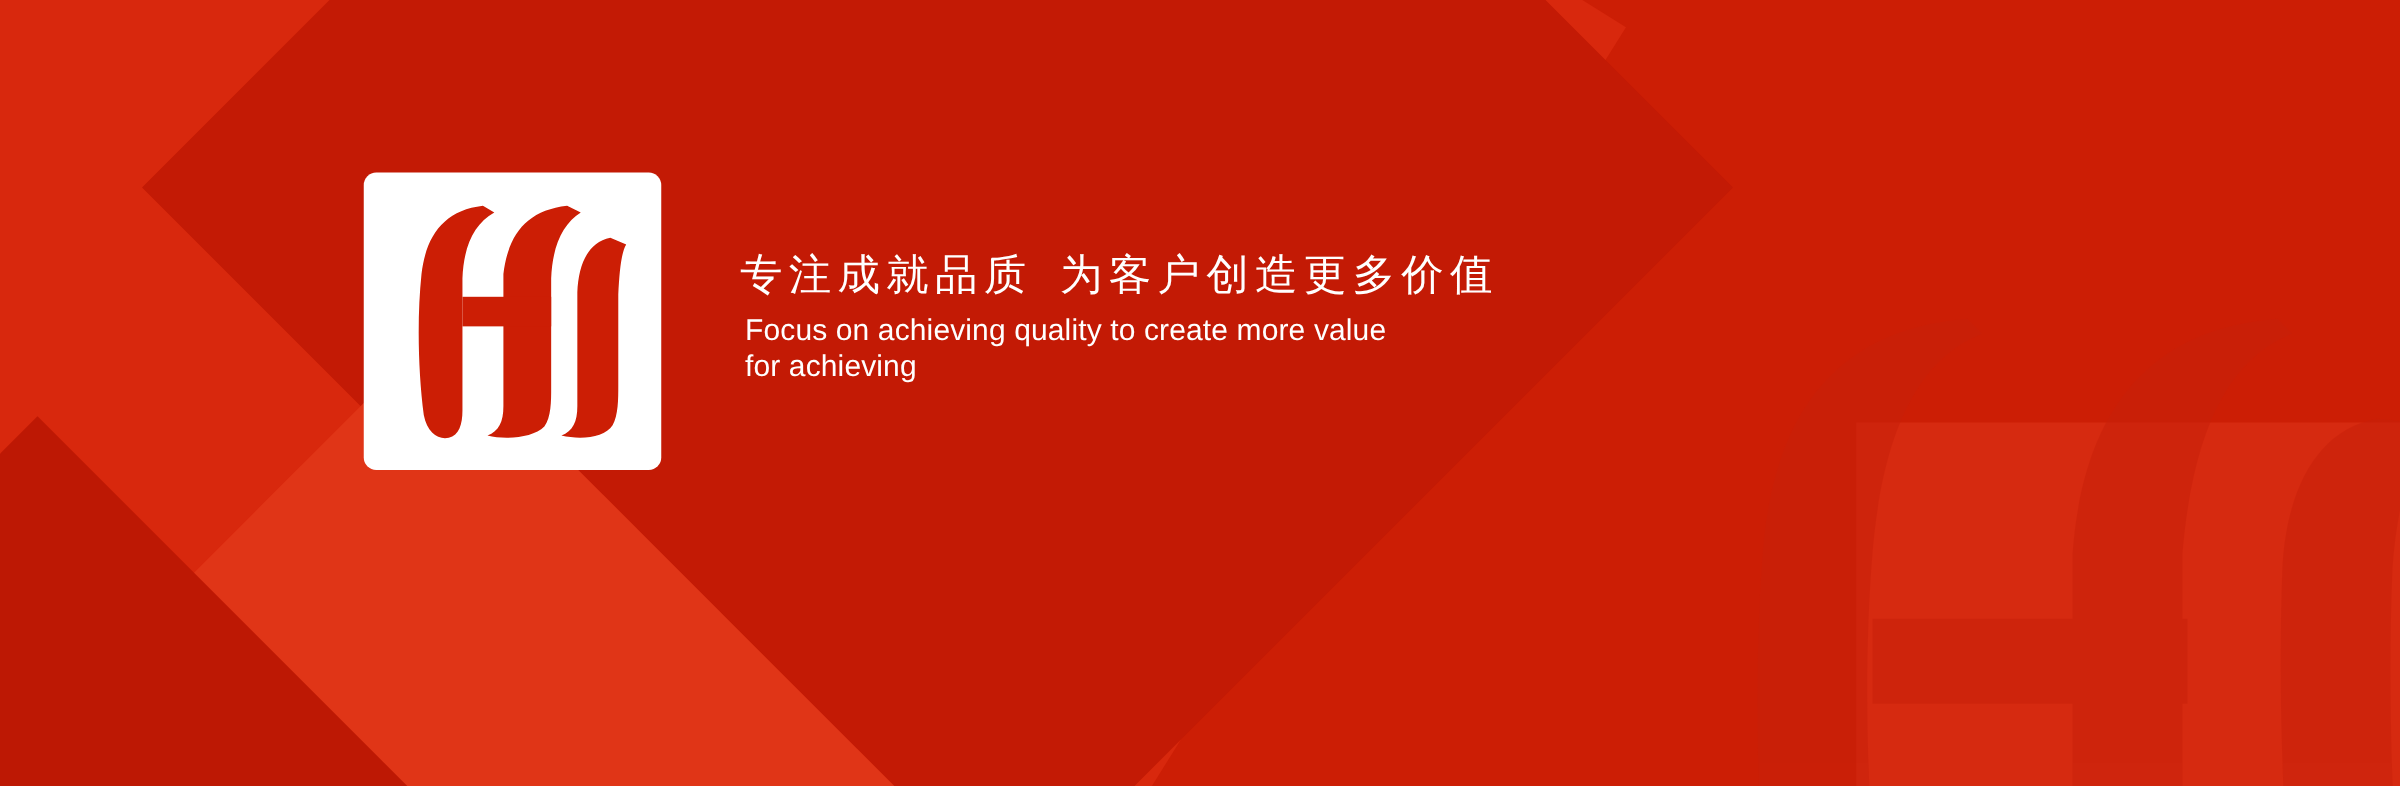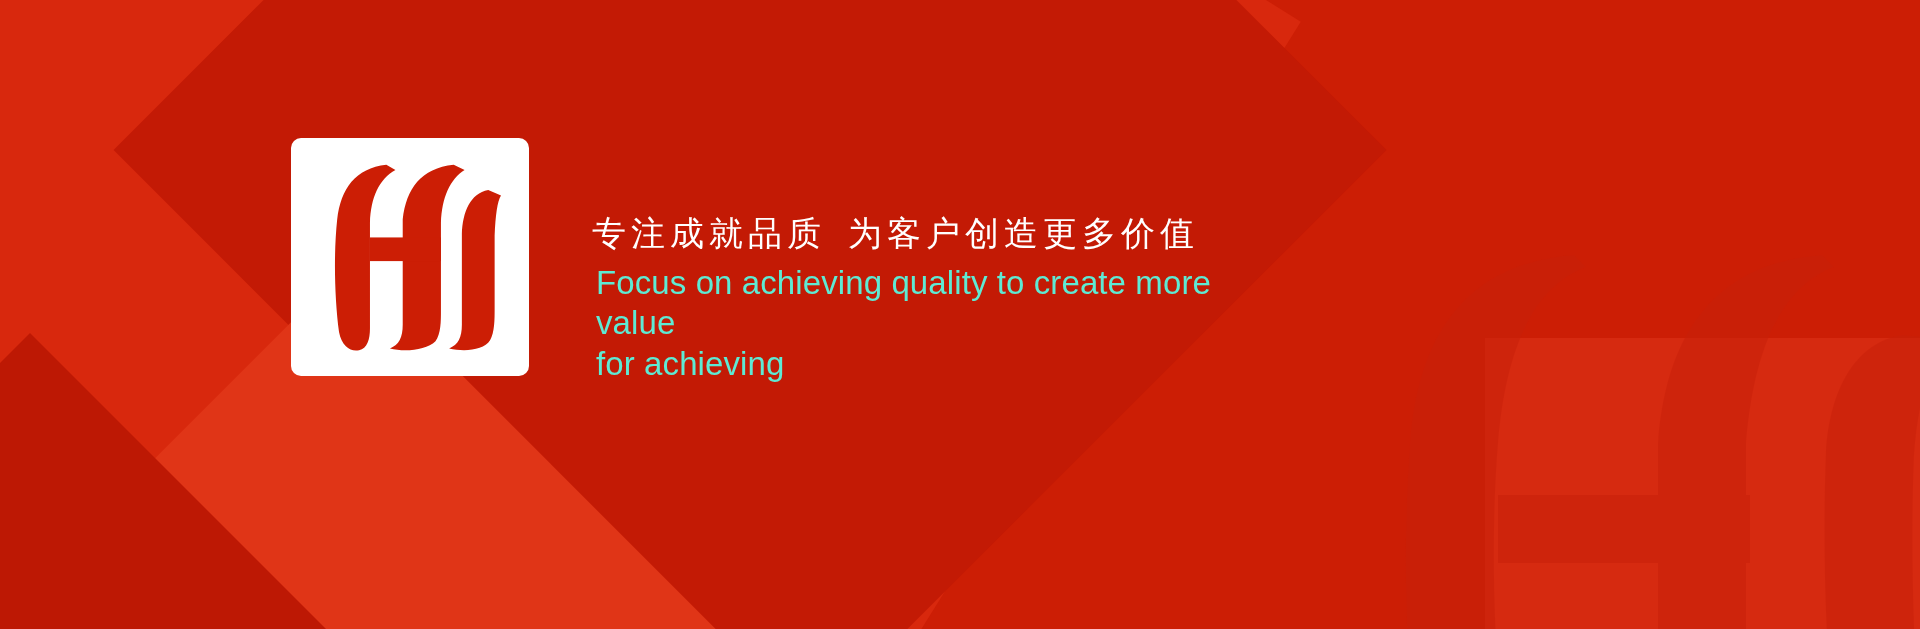--- a/index.html
+++ b/index.html
@@ -138,41 +138,40 @@
     display: block;
     width: 182px;
     height: 196px;
   }
 
   .text-block {
     position: absolute;
     left: 592px;
     top: 200px;
     width: 700px;
-    margin-top: 13px;
   }
 
   .headline {
     margin: 0;
     color: #ffffff;
     font-size: 34px;
     line-height: 1.18;
     font-weight: 400;
     letter-spacing: 5px;
     white-space: nowrap;
   }
   .headline .gap {
     display: inline-block;
     width: 22px;
   }
 
   .subline {
     margin: 10px 0 0 4px;
-    color: #5eead4;
-    font-size: 33px;
+    color: #ffffff;
+    font-size: 24px;
     line-height: 1.22;
     font-weight: 400;
     letter-spacing: 0.1px;
     max-width: 640px;
   }
   .subline span {
     display: block;
   }
 </style>
 </head>

